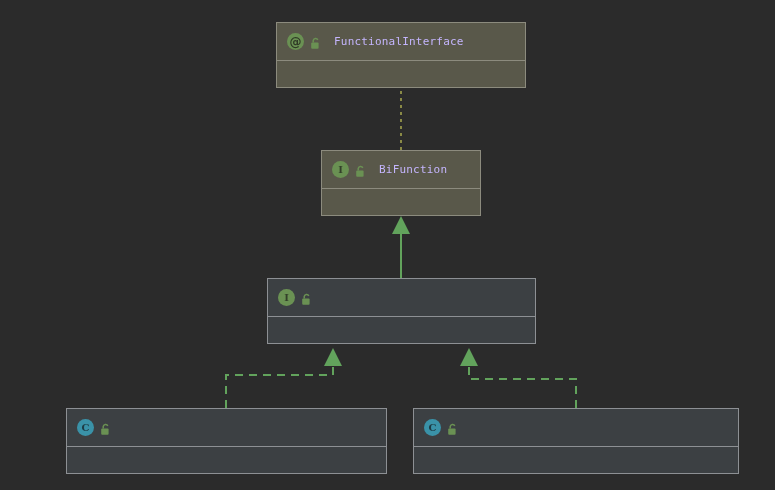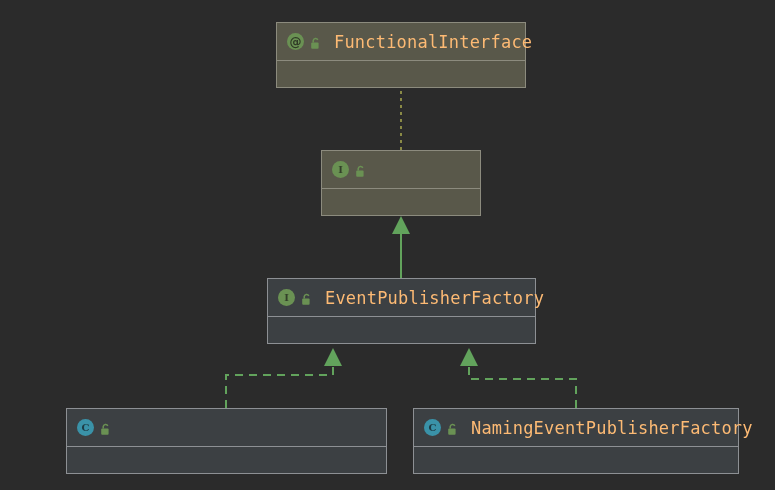--- a/index.html
+++ b/index.html
@@ -57,22 +57,22 @@
     display: flex;
     align-items: center;
     padding: 0 10px;
     box-sizing: border-box;
     gap: 6px;
   }
   .node-body {
     flex: 1;
   }
   .node-title {
-    color: #fdba74;
-    font-size: 17px;
+    color: #c4b5fd;
+    font-size: 11px;
     letter-spacing: 0.2px;
     white-space: nowrap;
     margin-left: 6px;
   }
   .kind-icon {
     width: 17px;
     height: 17px;
     border-radius: 50%;
     display: inline-flex;
     align-items: center;
@@ -145,34 +145,34 @@
 
   <div class="uml-node theme-annotation" style="left:321px; top:150px; width:160px; height:66px;">
     <div class="node-header">
       <span class="kind-icon kind-interface">I</span>
       <span class="vis-icon">
         <svg viewBox="0 0 12 13" width="12" height="13">
           <path d="M3.2 5.4 V3.6 a2.4 2.4 0 0 1 4.6 -0.7" fill="none" stroke="#6a9153" stroke-width="1.5"></path>
           <rect x="1.2" y="5.6" width="7.4" height="6.2" rx="1" fill="#6a9153"></rect>
         </svg>
       </span>
+      <span class="node-title">BiFunction</span>
     </div>
     <div class="node-body"></div>
   </div>
 
   <div class="uml-node theme-class" style="left:267px; top:278px; width:269px; height:66px;">
     <div class="node-header">
       <span class="kind-icon kind-interface">I</span>
       <span class="vis-icon">
         <svg viewBox="0 0 12 13" width="12" height="13">
           <path d="M3.2 5.4 V3.6 a2.4 2.4 0 0 1 4.6 -0.7" fill="none" stroke="#6a9153" stroke-width="1.5"></path>
           <rect x="1.2" y="5.6" width="7.4" height="6.2" rx="1" fill="#6a9153"></rect>
         </svg>
       </span>
-      <span class="node-title">EventPublisherFactory</span>
     </div>
     <div class="node-body"></div>
   </div>
 
   <div class="uml-node theme-class" style="left:66px; top:408px; width:321px; height:66px;">
     <div class="node-header">
       <span class="kind-icon kind-class">C</span>
       <span class="vis-icon">
         <svg viewBox="0 0 12 13" width="12" height="13">
           <path d="M3.2 5.4 V3.6 a2.4 2.4 0 0 1 4.6 -0.7" fill="none" stroke="#6a9153" stroke-width="1.5"></path>
@@ -185,18 +185,17 @@
 
   <div class="uml-node theme-class" style="left:413px; top:408px; width:326px; height:66px;">
     <div class="node-header">
       <span class="kind-icon kind-class">C</span>
       <span class="vis-icon">
         <svg viewBox="0 0 12 13" width="12" height="13">
           <path d="M3.2 5.4 V3.6 a2.4 2.4 0 0 1 4.6 -0.7" fill="none" stroke="#6a9153" stroke-width="1.5"></path>
           <rect x="1.2" y="5.6" width="7.4" height="6.2" rx="1" fill="#6a9153"></rect>
         </svg>
       </span>
-      <span class="node-title">NamingEventPublisherFactory</span>
     </div>
     <div class="node-body"></div>
   </div>
 
 </div>
 
 </body></html>

